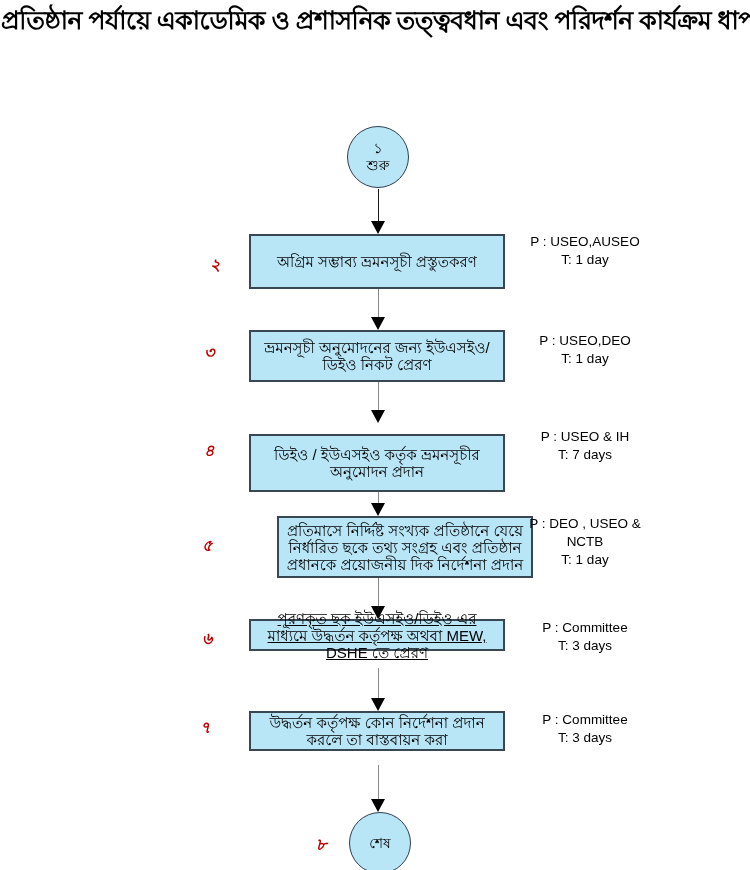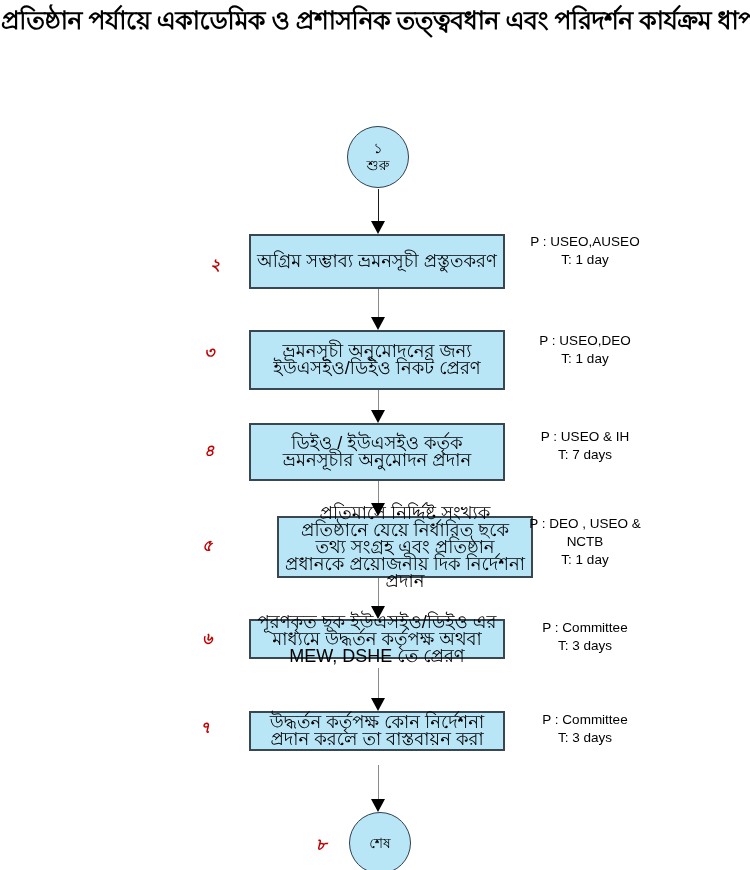--- a/index.html
+++ b/index.html
@@ -18,27 +18,27 @@
     background:#b9e6f7;border:1px solid #2f3f4f;
     display:flex;flex-direction:column;align-items:center;justify-content:center;
     text-align:center;font-size:14px;line-height:17px;box-sizing:border-box;
   }
   #start-node{left:347px;top:126px;}
   #end-node{left:349px;top:812px;}
   .proc-box{
     position:absolute;left:249px;width:256px;
     background:#b9e6f7;border:2px solid #394753;box-sizing:border-box;
     display:flex;align-items:center;justify-content:center;
-    text-align:center;font-size:18px;line-height:17px;padding:14px 6px;
+    text-align:center;font-size:15px;line-height:17px;padding:14px 6px;
   }
   #box-0{top:234px;height:55px;}
-  #box-1{top:330px;height:60px;justify-content:center;}
-  #box-2{top:423px;height:58px;align-items:center;}
+  #box-1{top:330px;height:52px;justify-content:center;}
+  #box-2{top:434px;height:58px;align-items:center;}
   #box-3{top:516px;height:62px;margin-left:28px;}
-  #box-4{top:619px;height:40px;}
+  #box-4{top:619px;height:32px;text-decoration:underline;}
   #box-5{top:711px;height:40px;}
   .step-num{
     position:absolute;color:#c00000;font-weight:bold;font-style:italic;
     font-size:16px;
   }
   #num-0{left:210px;top:252px;}
   #num-1{left:204px;top:340px;}
   #num-2{left:204px;top:438px;}
   #num-3{left:202px;top:533px;}
   #num-4{left:202px;top:626px;}

